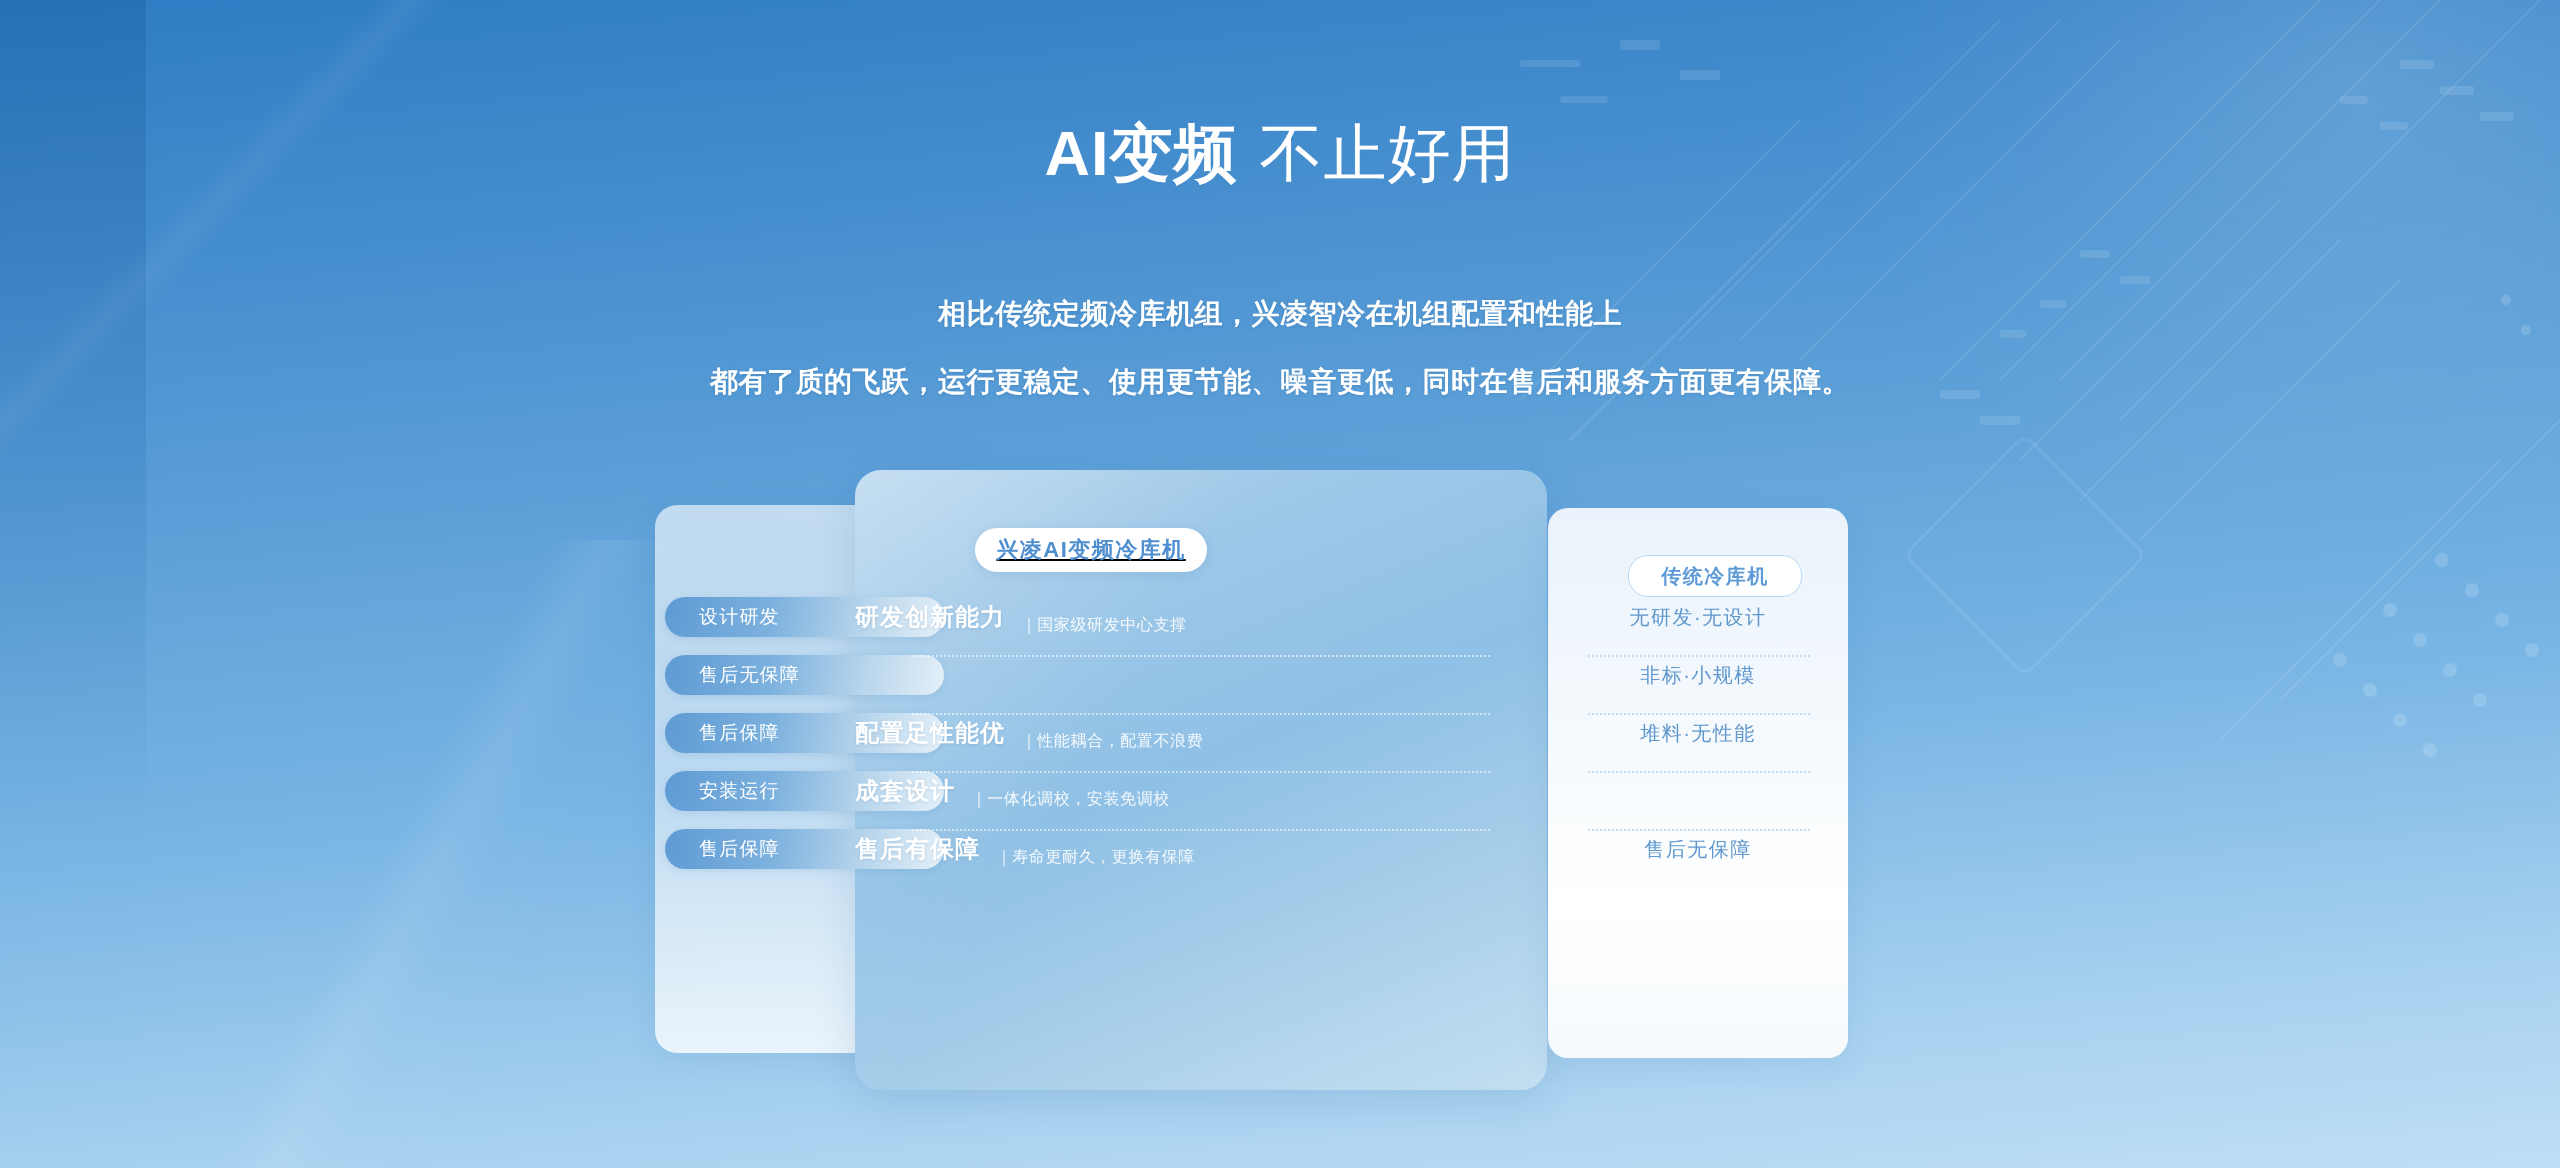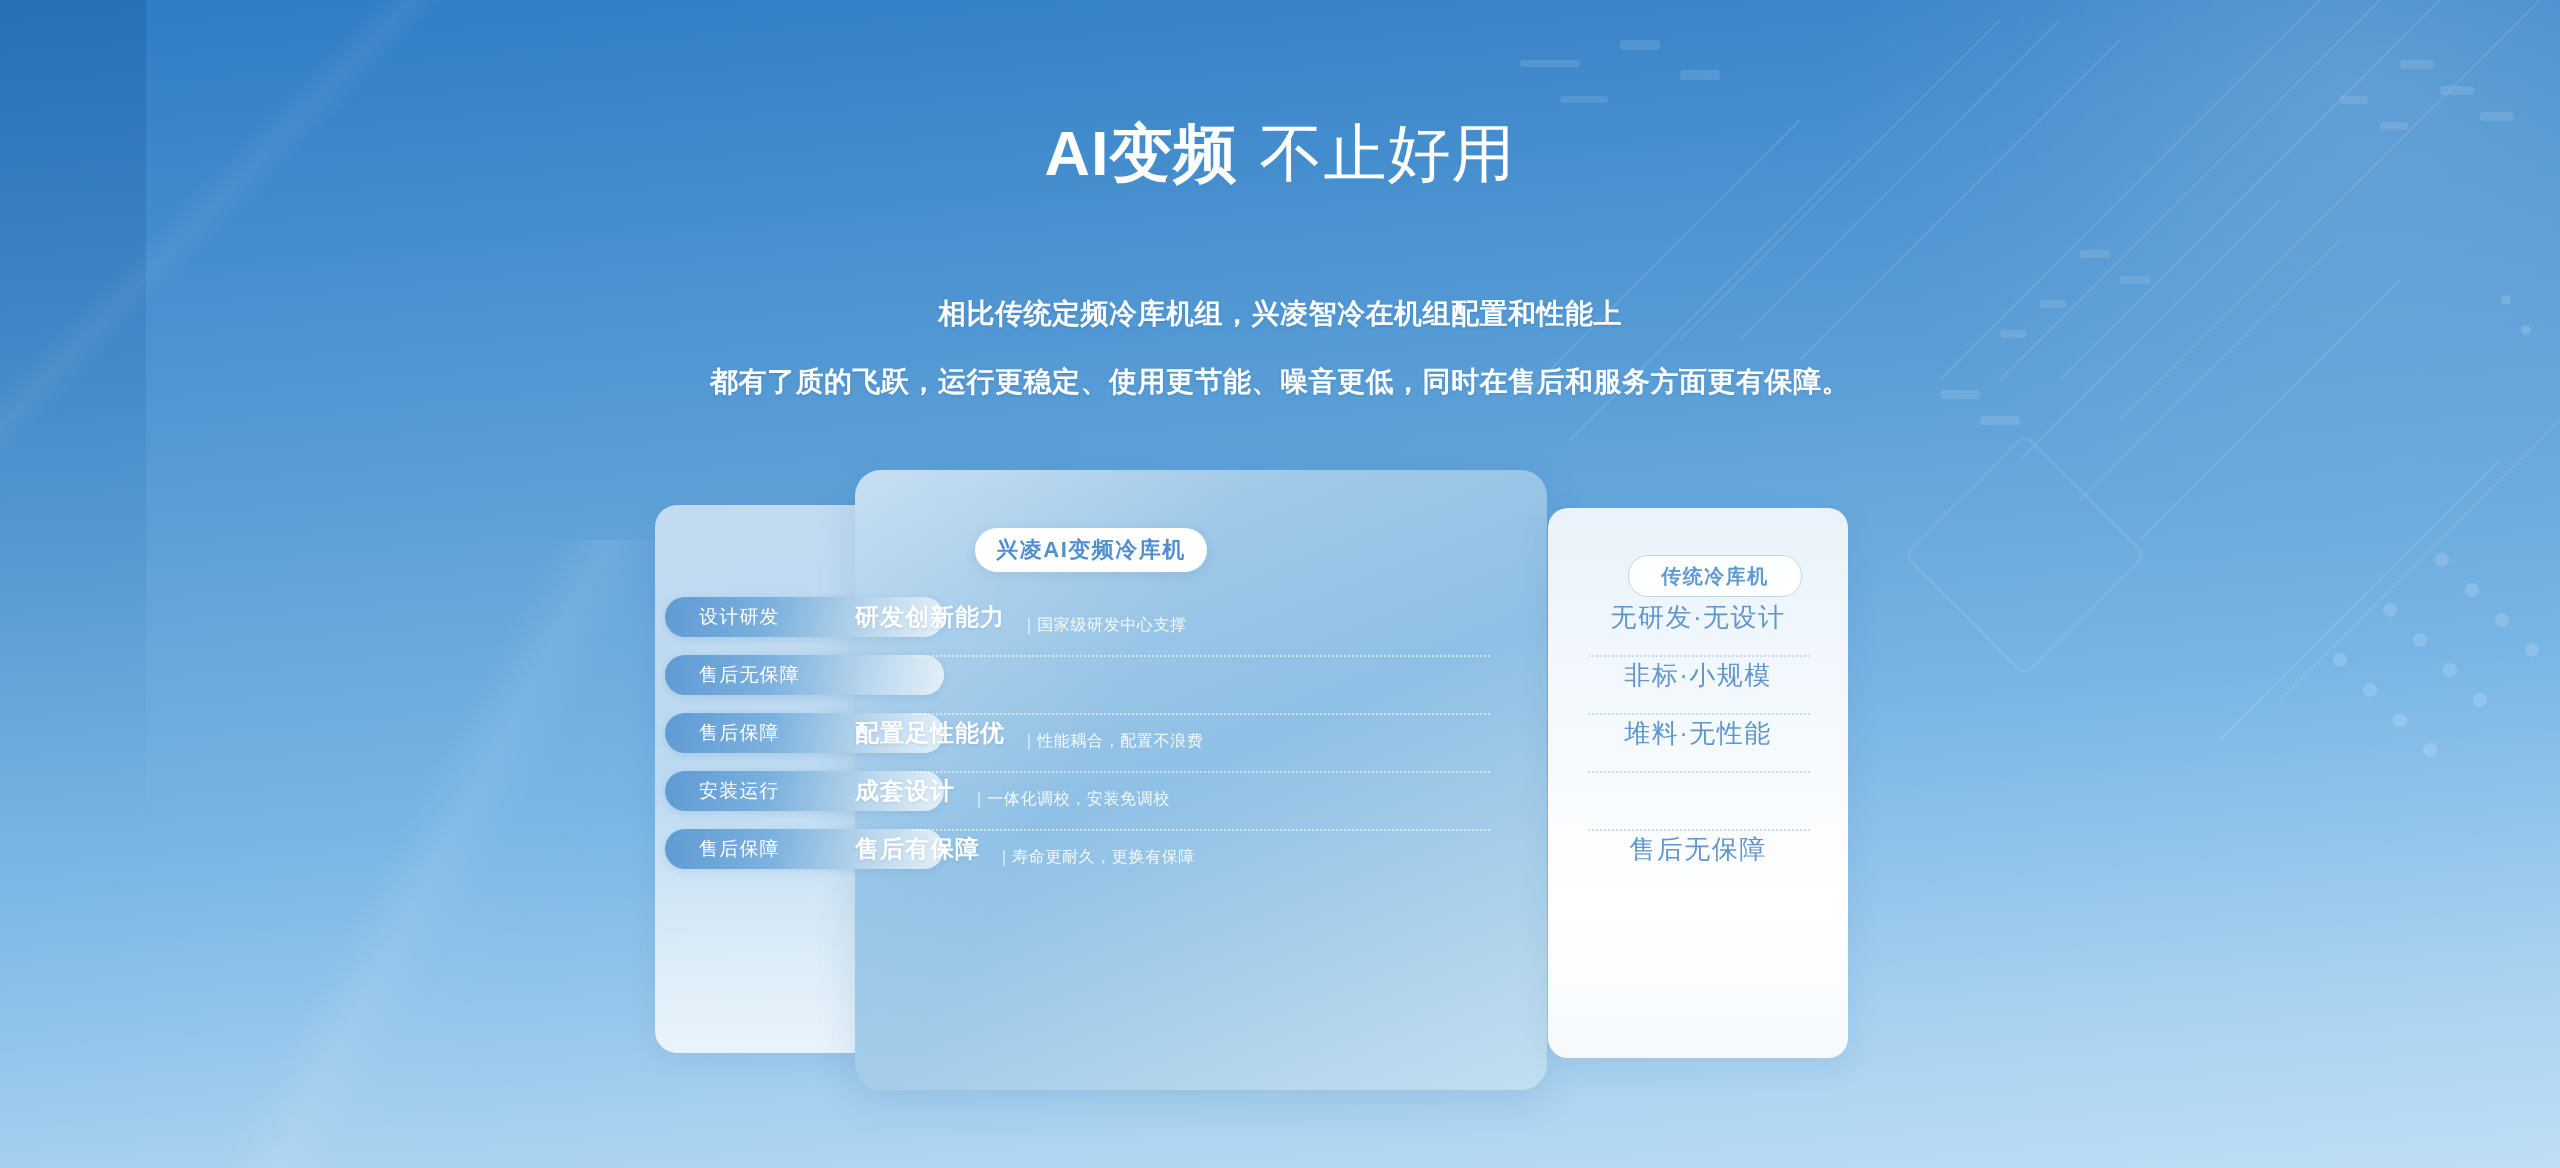--- a/index.html
+++ b/index.html
@@ -135,20 +135,21 @@
   .main-pill {
     position: absolute;
     left: 325px; top: 68px;
     width: 232px; height: 44px;
     border-radius: 22px;
     background: #ffffff;
     display: flex;
     align-items: center;
     justify-content: center;
     box-shadow: 0 3px 12px rgba(40,100,160,0.12);
+    text-decoration: underline;
   }
   .main-pill span {
     color: #4f8fd0;
     font-size: 22px;
     font-weight: 700;
     letter-spacing: 1.5px;
   }
 
   
   .trad-pill {
@@ -220,21 +221,21 @@
     position: absolute;
     left: 898px;
     width: 300px; height: 40px;
     display: flex;
     align-items: center;
     justify-content: center;
     white-space: nowrap;
   }
   .trad-row span {
     color: #5f97cd;
-    font-size: 26px;
+    font-size: 20px;
     font-weight: 400;
     letter-spacing: 1.5px;
   }
 
   
   .div-main {
     position: absolute;
     left: 262px;
     width: 578px; height: 0;
     border-top: 2px dotted rgba(255,255,255,0.55);

